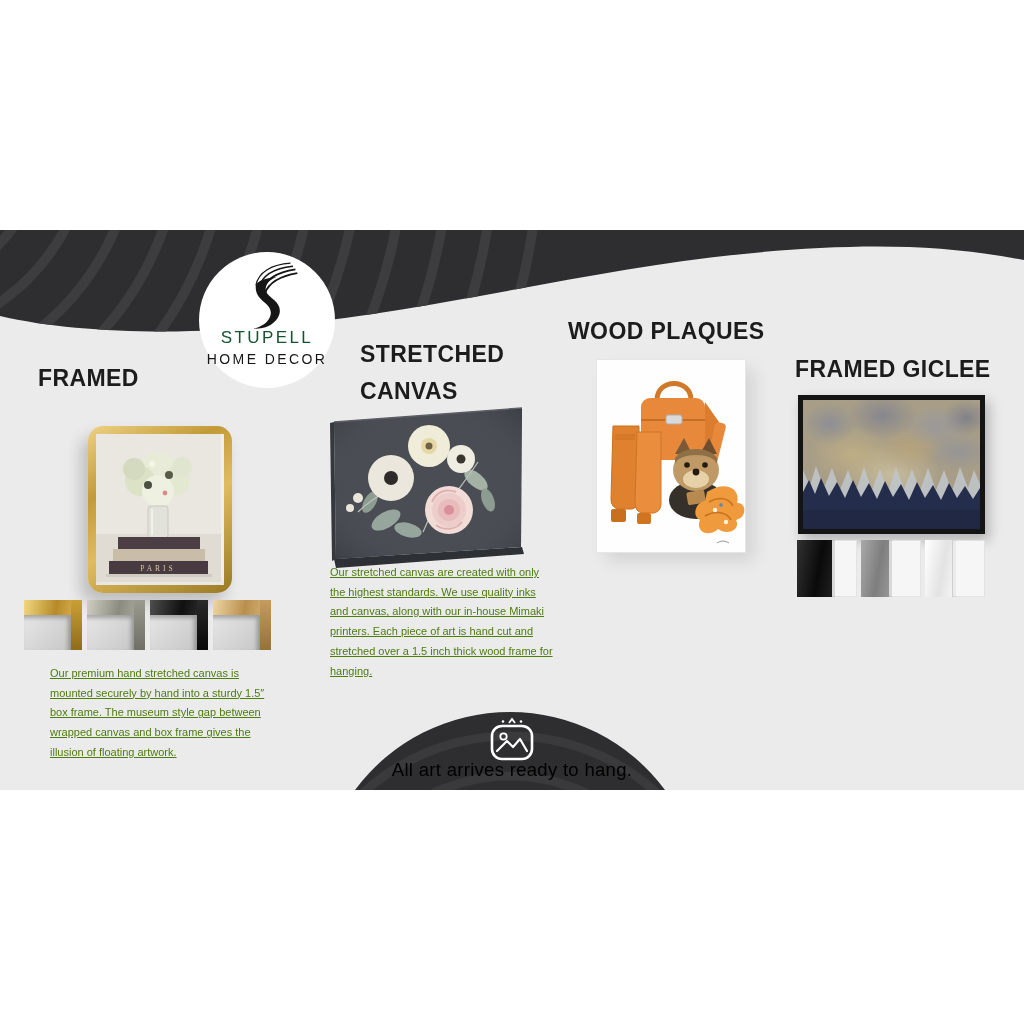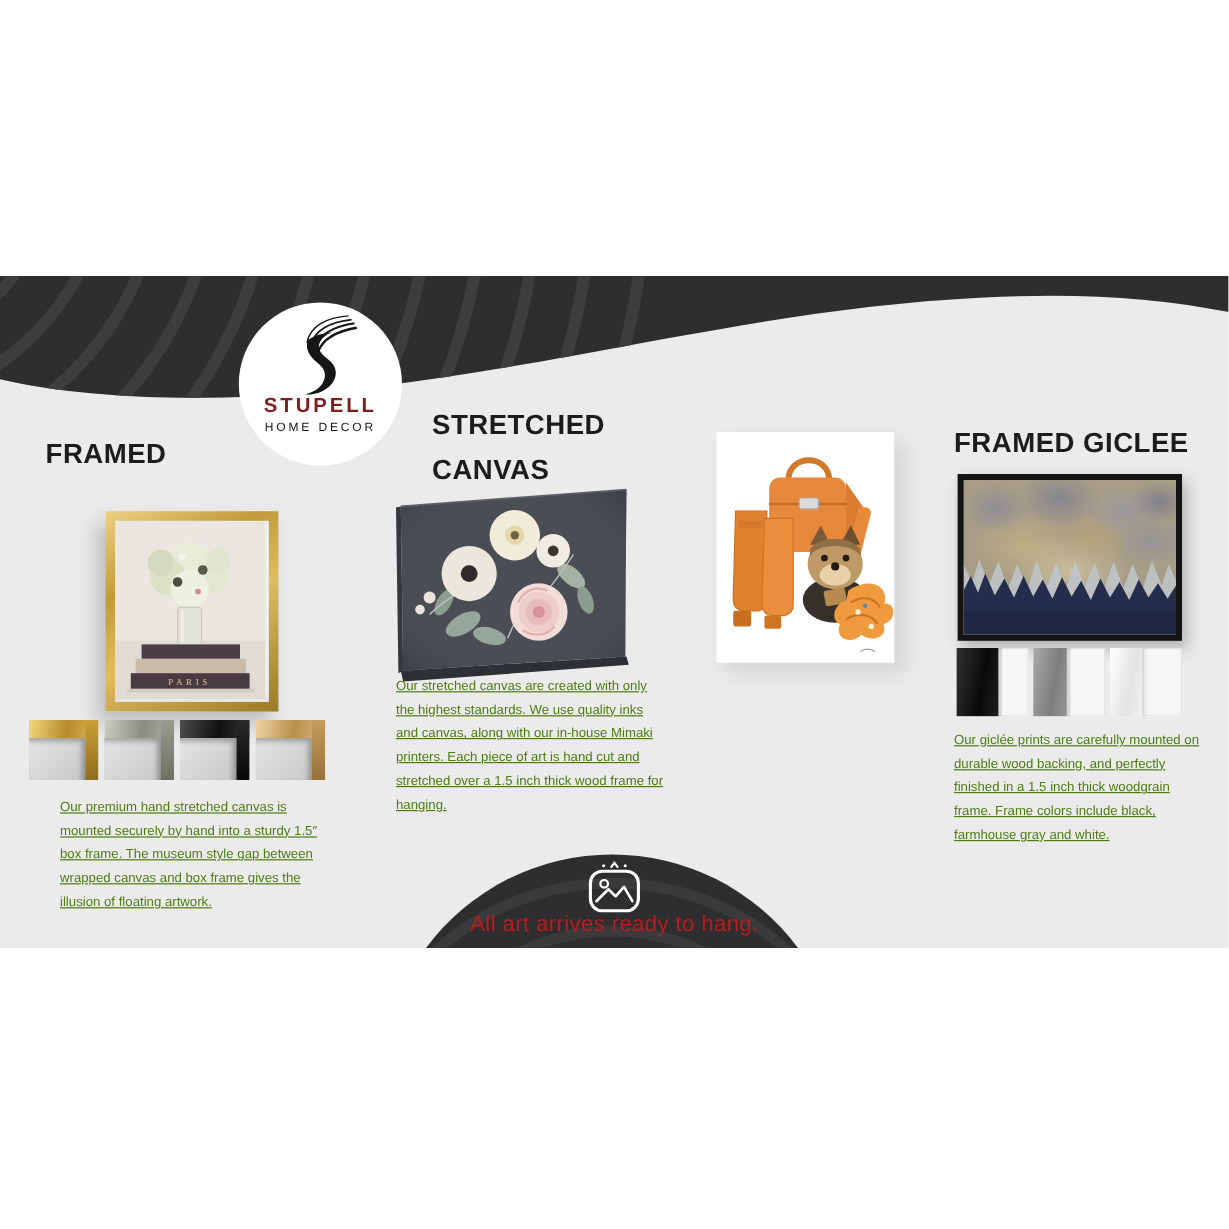--- a/index.html
+++ b/index.html
@@ -4,30 +4,30 @@
 <style>
   html,body{margin:0;padding:0;background:#fff;}
   .canvas{position:relative;width:1024px;height:1024px;background:#ffffff;overflow:hidden;
           font-family:"Liberation Sans", sans-serif;}
   .band{position:absolute;left:0;top:230px;width:1024px;height:560px;background:#ecebec;overflow:hidden;}
   .decor{position:absolute;left:0;top:0;}
   
   .logo{position:absolute;left:199px;top:22px;width:136px;height:136px;border-radius:50%;
         background:#ffffff;text-align:center;z-index:3;}
   .logo svg{display:block;margin:10px auto 0;}
-  .brand{font-size:17px;font-weight:700;letter-spacing:2.4px;color:#7f1d1d;margin-top:-2px;}
-  .tagline{font-size:10px;font-weight:500;letter-spacing:2.4px;color:#161616;margin-top:3px;}
+  .brand{font-size:17px;font-weight:400;letter-spacing:2.4px;color:#14532d;margin-top:-2px;}
+  .tagline{font-size:14px;font-weight:500;letter-spacing:2.4px;color:#161616;margin-top:3px;}
   
   .title{position:absolute;font-weight:700;font-size:23px;line-height:37px;letter-spacing:.4px;
          color:#1d1c1d;z-index:2;}
   .body{position:absolute;font-size:11px;line-height:19.7px;color:#4d7c0f;z-index:2;text-decoration:underline;}
   
   .float-frame{position:absolute;left:88px;top:196px;width:144px;height:167px;box-sizing:border-box;
       background:linear-gradient(150deg,#edd184 0%,#c29a38 30%,#e0bc60 55%,#9a7a24 100%);
-      padding:8px;box-shadow:-7px 10px 16px rgba(0,0,0,.20);z-index:2;}
+      padding:8px;box-shadow:-7px 10px 16px rgba(0,0,0,.20);z-index:2;border-radius:15px;}
   .float-art{position:relative;width:100%;height:100%;background:#e9e6e0;
       box-shadow:inset 0 0 0 3px rgba(250,250,248,.6), inset 3px -3px 8px rgba(0,0,0,.18);}
   .float-art svg{position:absolute;left:0;top:0;}
   
   .swrow{position:absolute;display:flex;gap:5px;z-index:2;}
   .sw{position:relative;width:58px;height:50px;background:#dcdcdc;overflow:hidden;}
   .sw .cv{position:absolute;left:0;top:15px;right:11px;bottom:0;
           background:linear-gradient(135deg,#e6e6e6,#c7c7c7);
           box-shadow:inset -3px 3px 4px rgba(0,0,0,.28);}
   .sw .top{position:absolute;left:0;top:0;right:0;height:15px;}
@@ -65,21 +65,21 @@
        box-shadow:inset 0 0 0 1px #e3e3e3;}
   .gsw .bar{position:absolute;left:0;top:0;bottom:0;}
   .gsw-black .bar{width:58%;background:linear-gradient(100deg,#313131,#0a0a0a 60%,#1f1f1f);}
   .gsw-gray .bar{width:46%;background:linear-gradient(100deg,#a9a9a9,#7e7e7e 60%,#969696);}
   .gsw-white .bar{width:46%;background:linear-gradient(100deg,#ffffff,#e3e3e3 60%,#f4f4f4);
       box-shadow:inset -1px 0 0 #cfcfcf;}
   .gsw .edge{position:absolute;top:0;bottom:0;width:3px;background:rgba(0,0,0,.12);}
   
   .footer-icon{position:absolute;left:486px;top:487px;z-index:3;}
   .footer-msg{position:absolute;left:352px;top:529px;width:320px;text-align:center;
-      font-size:18.5px;color:#b91c1c;letter-spacing:.3px;z-index:3;}
+      font-size:18.5px;color:#000000;letter-spacing:.3px;z-index:3;}
 </style>
 </head>
 <body>
 
 <div class="canvas">
   <div class="band">
 
     <svg class="decor" width="1024" height="560" viewBox="0 0 1024 560">
       <defs>
         <clipPath id="topClip">
@@ -238,20 +238,23 @@
         <circle cx="121" cy="108" r="17" fill="#eccdc9"></circle>
         <circle cx="121" cy="108" r="11" fill="#e7bcba"></circle>
         <circle cx="121" cy="108" r="5" fill="#d9909a"></circle>
         <path d="M104,100 C108,90 118,86 128,90 M134,120 C128,128 116,129 108,123" stroke="#e0b2af" stroke-width="2" fill="none"></path>
       </g>
       <line x1="6" y1="20" x2="194" y2="6" stroke="#5c6066" stroke-width="1.5"></line>
     </svg>
 
     <div class="body" style="left:330px;top:333px;width:224px">Our stretched canvas are created with only the highest standards. We use quality inks and canvas, along with our in-house Mimaki printers. Each piece of art is hand cut and stretched over a 1.5 inch thick wood frame for hanging.</div>
 
+    <div class="title" style="left:568px;top:83px">
+      <div>WOOD PLAQUES</div>
+    </div>
 
     <div class="plaque">
       <svg width="148" height="192" viewBox="0 0 148 192">
         <rect width="148" height="192" fill="#fefefe"></rect>
         <g>
           <path d="M60,40 C60,18 94,18 94,40" stroke="#d0792a" stroke-width="5" fill="none"></path>
           <rect x="44" y="38" width="64" height="62" rx="9" fill="#e8883a"></rect>
           <path d="M44,60 L108,60" stroke="#c56f24" stroke-width="2"></path>
           <path d="M108,42 L122,62 L116,100 L108,98 Z" fill="#db7c2e"></path>
           <rect x="69" y="55" width="16" height="9" rx="2" fill="#dadada" stroke="#aeaeae"></rect>
@@ -313,21 +316,20 @@
       <div class="gsw gsw-gray" title="farmhouse gray">
         <div class="bar"></div>
         <div class="edge" style="left:46%"></div>
       </div>
       <div class="gsw gsw-white" title="white">
         <div class="bar"></div>
         <div class="edge" style="left:46%;opacity:.4"></div>
       </div>
     </div>
 
-    <div class="body" style="left:795px;top:378px;width:206px">Our giclée prints are carefully mounted on durable wood backing, and perfectly finished in a 1.5 inch thick woodgrain frame. Frame colors include black, farmhouse gray and white.</div>
 
     <svg class="footer-icon" width="52" height="46" viewBox="0 0 52 46">
       <path d="M23,6 L26,2 L29,6" stroke="#ffffff" stroke-width="1.8" fill="none"></path>
       <circle cx="17" cy="4.5" r="1.3" fill="#ffffff"></circle>
       <circle cx="35" cy="4.5" r="1.3" fill="#ffffff"></circle>
       <rect x="6" y="9" width="40" height="33" rx="10" stroke="#ffffff" stroke-width="2.6" fill="none"></rect>
       <circle cx="17.5" cy="19.5" r="3.2" stroke="#ffffff" stroke-width="1.8" fill="none"></circle>
       <path d="M11,34 L21,24 L27,30 L34,22 L41,34" stroke="#ffffff" stroke-width="2.2" fill="none" stroke-linejoin="round" stroke-linecap="round"></path>
     </svg>
     <div class="footer-msg">All art arrives ready to hang.</div>

